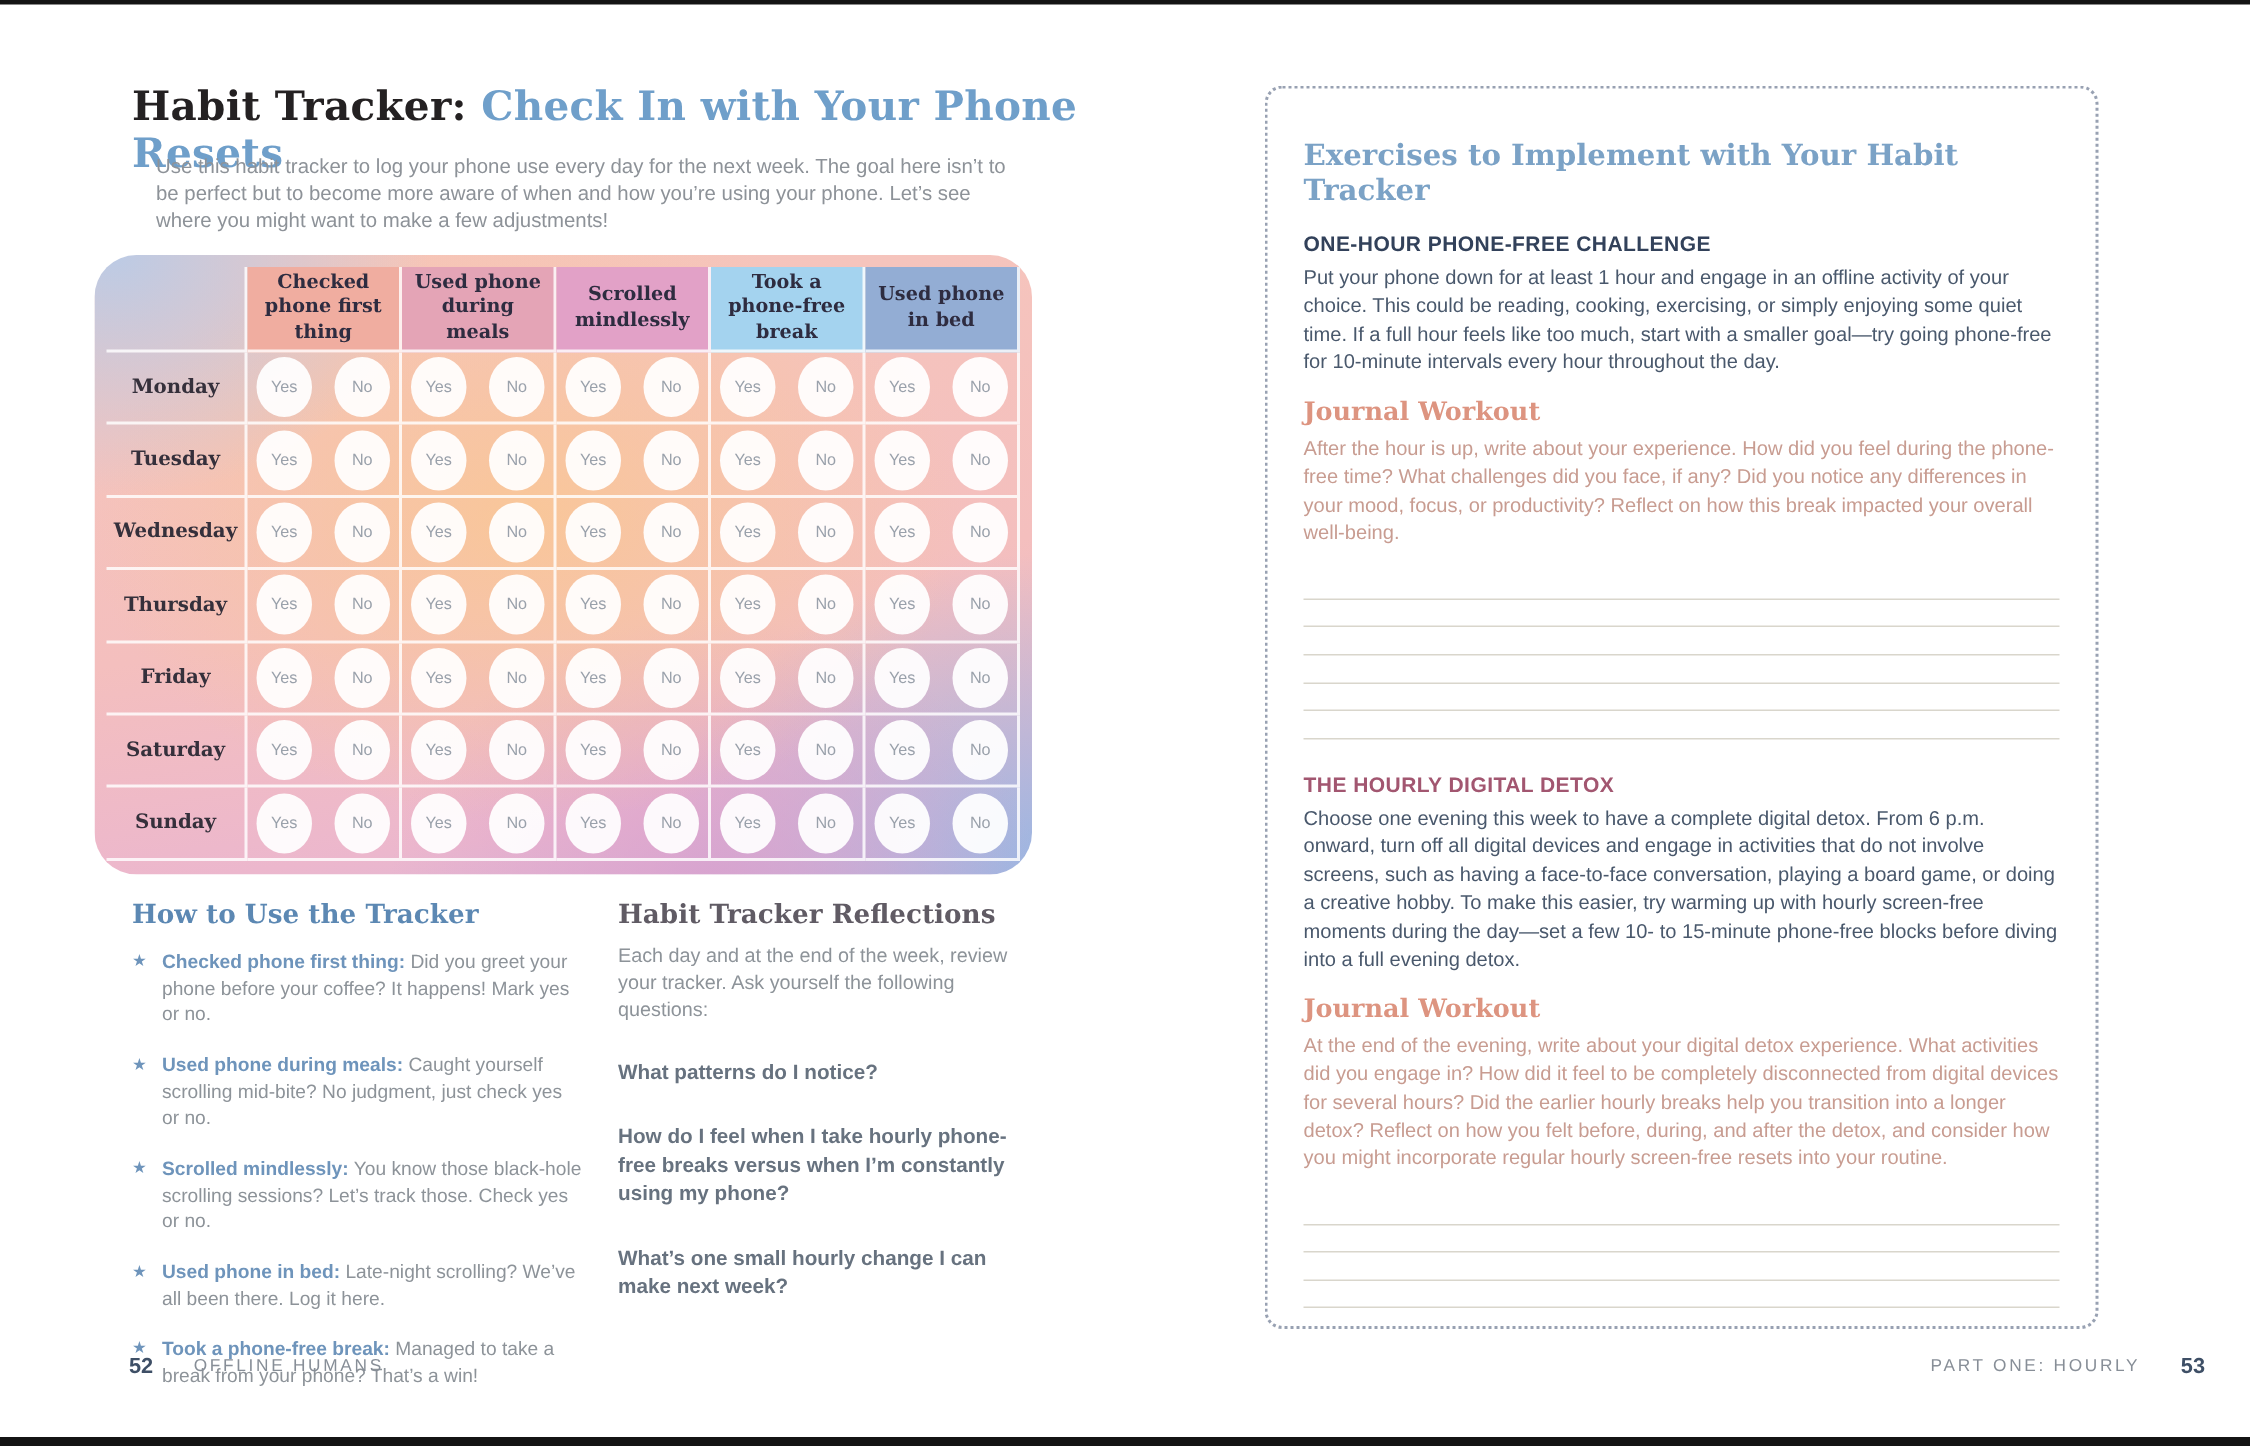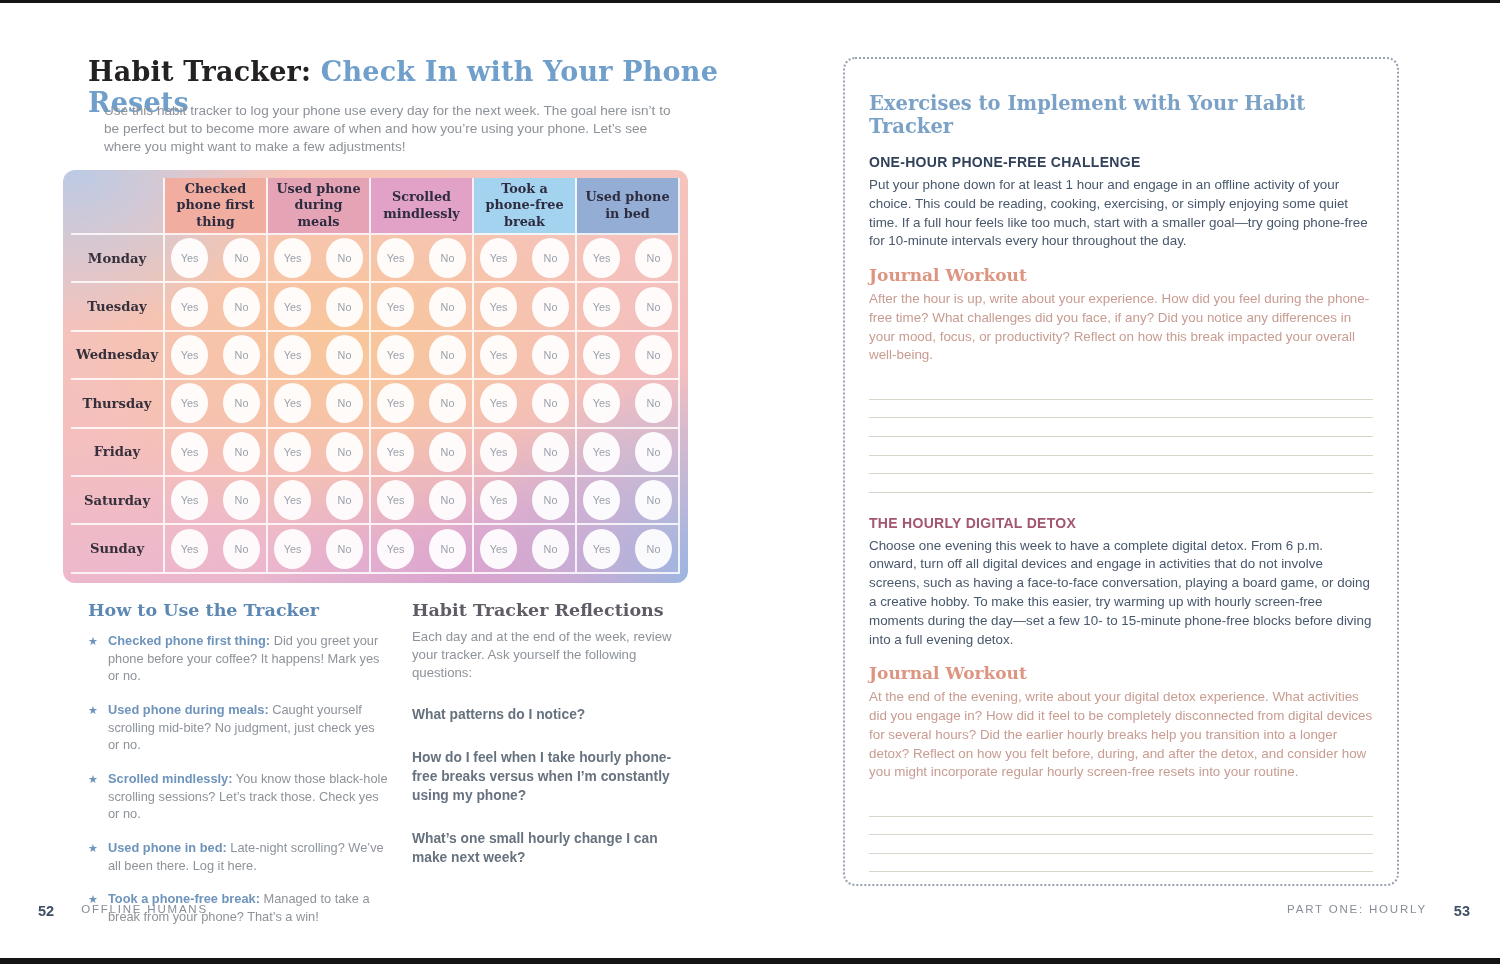--- a/index.html
+++ b/index.html
@@ -15,21 +15,21 @@
 
   
   .title { position:absolute; left:88px; top:56px;
            font-family:"DejaVu Serif", serif; font-size:27px; font-weight:600;
            color:#242122; letter-spacing:.2px; }
   .title .accent { color:#6f9fca; }
   .intro { position:absolute; left:104px; top:102px; width:578px;
            font-size:13.6px; line-height:1.32; color:#8d9298; }
 
   .tracker { position:absolute; left:63px; top:170px; width:625px; height:413px;
-             border-radius:12px; padding:8px 8px 9px 8px;
+             border-radius:28px; padding:8px 8px 9px 8px;
              background:
                radial-gradient(300px 230px at 2% 0%,  rgba(185,203,231,.95), rgba(185,203,231,0) 70%),
                radial-gradient(430px 300px at 46% 42%, rgba(249,199,150,.92), rgba(249,199,150,0) 68%),
                radial-gradient(300px 250px at 66% 102%, rgba(216,160,206,.85), rgba(216,160,206,0) 72%),
                radial-gradient(360px 300px at 102% 102%, rgba(150,182,226,.98), rgba(150,182,226,0) 74%),
                linear-gradient(172deg,#f6c6bc 0%, #f4bfbe 55%, #ecb7cd 85%, #dab6d8 100%); }
   .grid { display:grid; grid-template-columns:94px repeat(5,1fr);
           grid-template-rows:57px repeat(7,48.4px); width:100%; height:100%; }
   .cell { border-right:2px solid rgba(255,255,255,.82);
           border-bottom:2px solid rgba(255,255,255,.82);
@@ -51,21 +51,21 @@
   h3.gray-serif { font-family:"DejaVu Serif", serif; font-weight:700; font-size:17.5px;
                   color:#605b64; margin-bottom:8px; }
   .bullet { display:flex; gap:8px; margin-bottom:16px; font-size:12.8px;
             line-height:1.38; color:#8d9399; }
   .bullet .star { color:#6e94bb; font-size:11px; line-height:1.7; width:12px; flex:0 0 12px; }
   .bullet .blabel { color:#6e94bb; font-weight:bold;margin-top:40px; }
   .refl-intro { font-size:13.2px; line-height:1.38; color:#8d9399; margin-bottom:22px; }
   .question { font-size:13.8px; font-weight:bold; color:#67727f; line-height:1.38;
               margin-bottom:24px; }
 
-  .footer { position:absolute; top:903px; display:flex; align-items:flex-start; gap:27px; }
+  .footer { position:absolute; top:903px; display:flex; align-items:center; gap:27px;margin-left:48px; }
   .footer.fl { left:38px; }
   .footer.fr { right:30px; }
   .footer .pnum { font-size:14.5px; font-weight:bold; color:#3e4f66; }
   .footer .flabel { font-size:11.5px; letter-spacing:1.8px; color:#878e97; }
 
   
   .exercise-box { position:absolute; left:93px; top:57px; width:556px; height:829px;
                   border:2px dotted #98a1b2; border-radius:12px;
                   padding:20px 24px; overflow:hidden; }
   .box-heading { font-family:"DejaVu Serif", serif; font-weight:700; font-size:19.5px;

